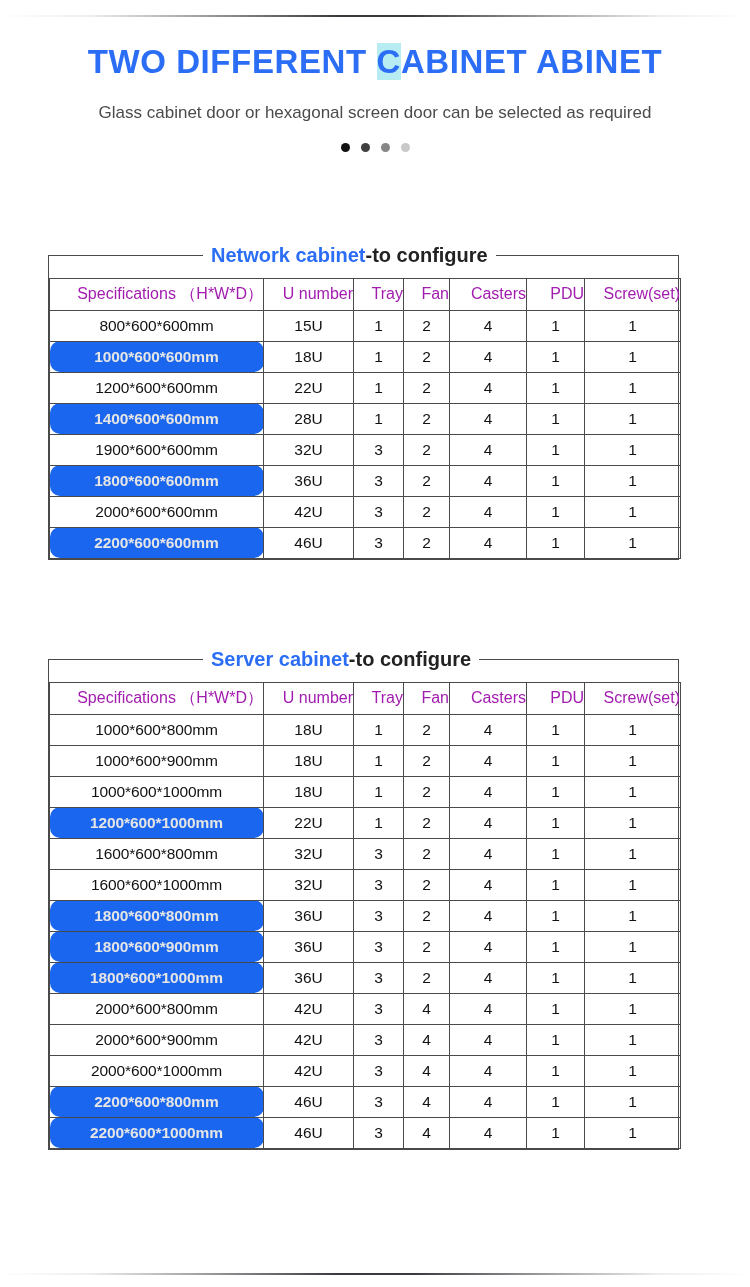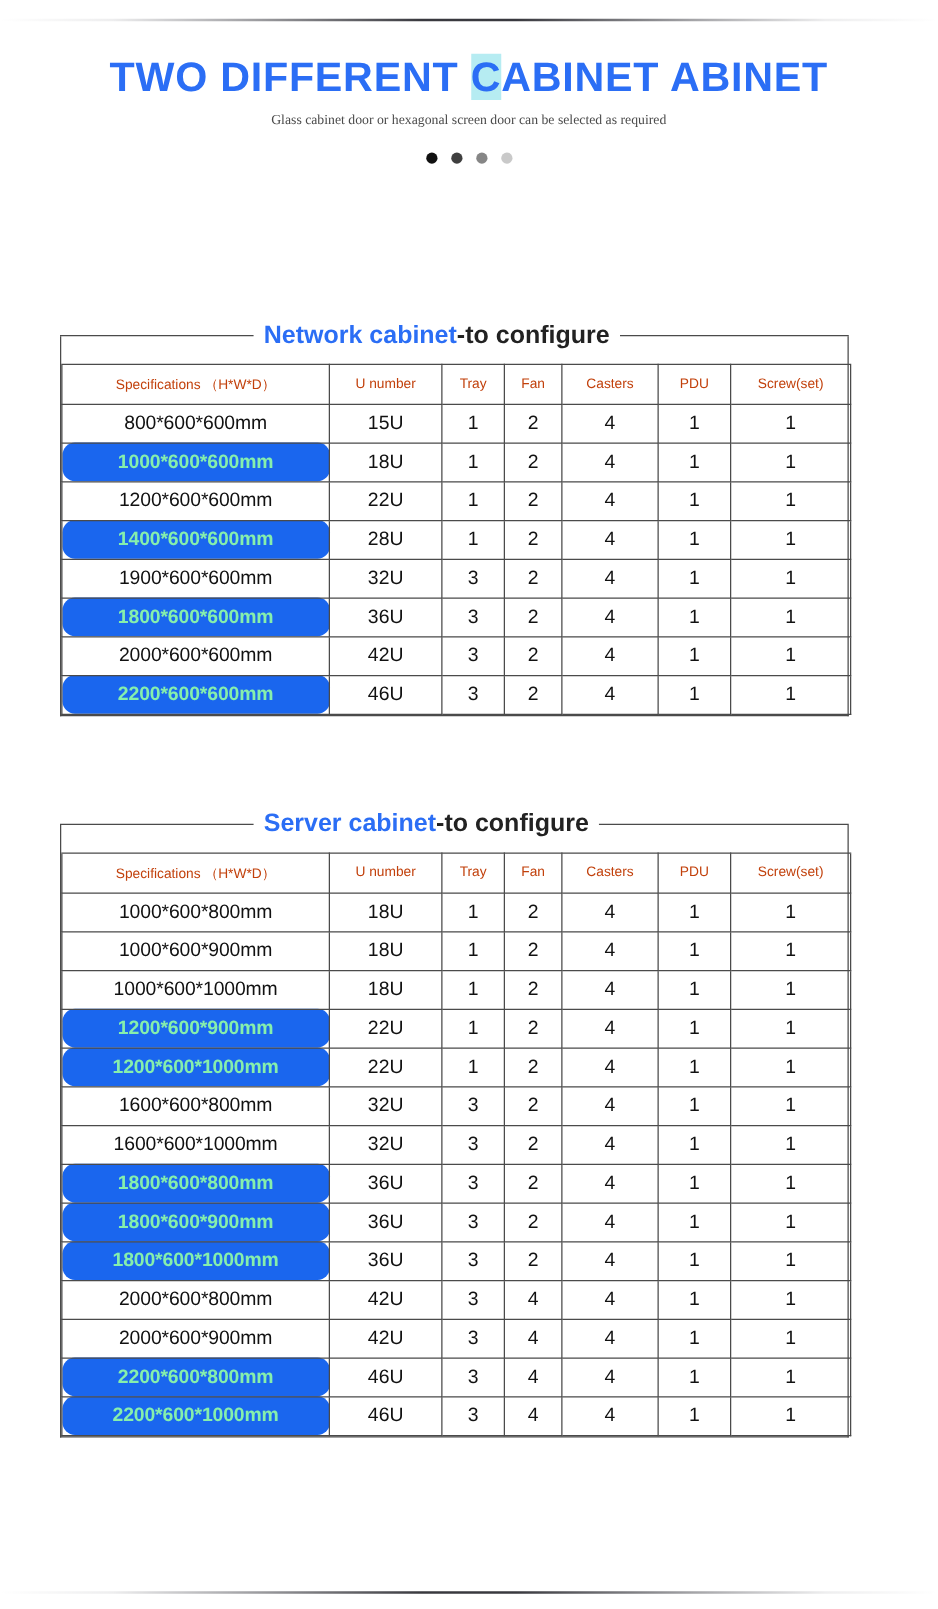--- a/index.html
+++ b/index.html
@@ -49,50 +49,49 @@
     font-weight: bold;
     color: #2b6ef5;
     letter-spacing: 0.6px;
     line-height: 1.2;
     white-space: nowrap;
   }
   .hero-title .hl {
     background: #b6ecf2;
   }
   .hero-sub {
-    margin-top: 6px;
-    font-size: 11px;
+    margin-top: 17px;
+    font-size: 17px;
     color: #4b4b4b;
     line-height: 1.62;
     width: 600px;
     margin-left: auto;
     margin-right: auto;
     font-weight: 400;
-    font-family: Liberation Serif, serif;
   }
   .dots {
     margin-top: 17px;
     display: flex;
     justify-content: center;
     gap: 11px;
   }
   .dot {
     width: 9px;
     height: 9px;
     border-radius: 50%;
     display: block;
   }
 
   
   .spec-block {
     position: absolute;
     left: 48px;
     width: 631px;
   }
-  .spec-block.first  { top: 268px; }
+  .spec-block.first  { top: 255px; }
   .spec-block.second { top: 659px; }
 
   .legend-row {
     position: relative;
     height: 1px;
     display: flex;
     align-items: center;
   }
   .legend-line {
     flex: 0 0 auto;
@@ -133,33 +132,34 @@
     color: #111111;
     font-weight: 400;
   }
   table.spec tr.pad-row td {
     height: 22px;
     border-left: none;
     border-right: none;
     border-top: none;
   }
   table.spec tr.hdr td {
-    color: #c2410c;
-    font-size: 11px;
+    color: #a21caf;
+    font-size: 16px;
     font-weight: 500;
     height: 32px;
+    text-align: right;
   }
   table.spec td.spec-cell {
     font-size: 15.5px;
     letter-spacing: -0.1px;
     border-radius: 10px;
   }
   table.spec tr td:first-child.hi {
     background: #1a66ee;
-    color: #86efac;
+    color: #e5e5e5;
     font-weight: 600;
   }
   table.spec tr td:first-child,
   table.spec tr td:last-child { border-left-width: 1px; border-right-width: 1px; }
 
   col.c-spec   { width: 214px; }
   col.c-unum   { width: 90px; }
   col.c-tray   { width: 50px; }
   col.c-fan    { width: 46px; }
   col.c-cast   { width: 77px; }
@@ -344,29 +344,20 @@
             <tr>
               <td class="spec-cell">1000*600*1000mm</td>
               <td>18U</td>
               <td>1</td>
               <td>2</td>
               <td>4</td>
               <td>1</td>
               <td>1</td>
             </tr>
             <tr>
-              <td class="spec-cell hi">1200*600*900mm</td>
-              <td>22U</td>
-              <td>1</td>
-              <td>2</td>
-              <td>4</td>
-              <td>1</td>
-              <td>1</td>
-            </tr>
-            <tr>
               <td class="spec-cell hi">1200*600*1000mm</td>
               <td>22U</td>
               <td>1</td>
               <td>2</td>
               <td>4</td>
               <td>1</td>
               <td>1</td>
             </tr>
             <tr>
               <td class="spec-cell">1600*600*800mm</td>
@@ -417,20 +408,29 @@
               <td class="spec-cell">2000*600*800mm</td>
               <td>42U</td>
               <td>3</td>
               <td>4</td>
               <td>4</td>
               <td>1</td>
               <td>1</td>
             </tr>
             <tr>
               <td class="spec-cell">2000*600*900mm</td>
+              <td>42U</td>
+              <td>3</td>
+              <td>4</td>
+              <td>4</td>
+              <td>1</td>
+              <td>1</td>
+            </tr>
+            <tr>
+              <td class="spec-cell">2000*600*1000mm</td>
               <td>42U</td>
               <td>3</td>
               <td>4</td>
               <td>4</td>
               <td>1</td>
               <td>1</td>
             </tr>
             <tr>
               <td class="spec-cell hi">2200*600*800mm</td>
               <td>46U</td>

